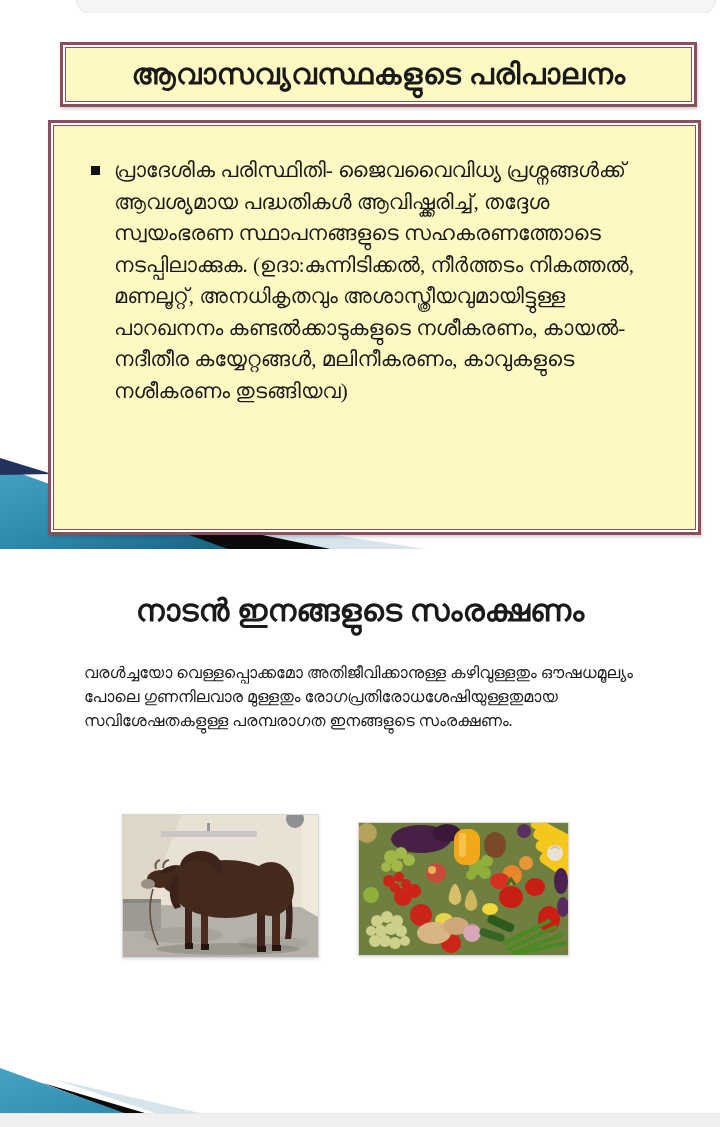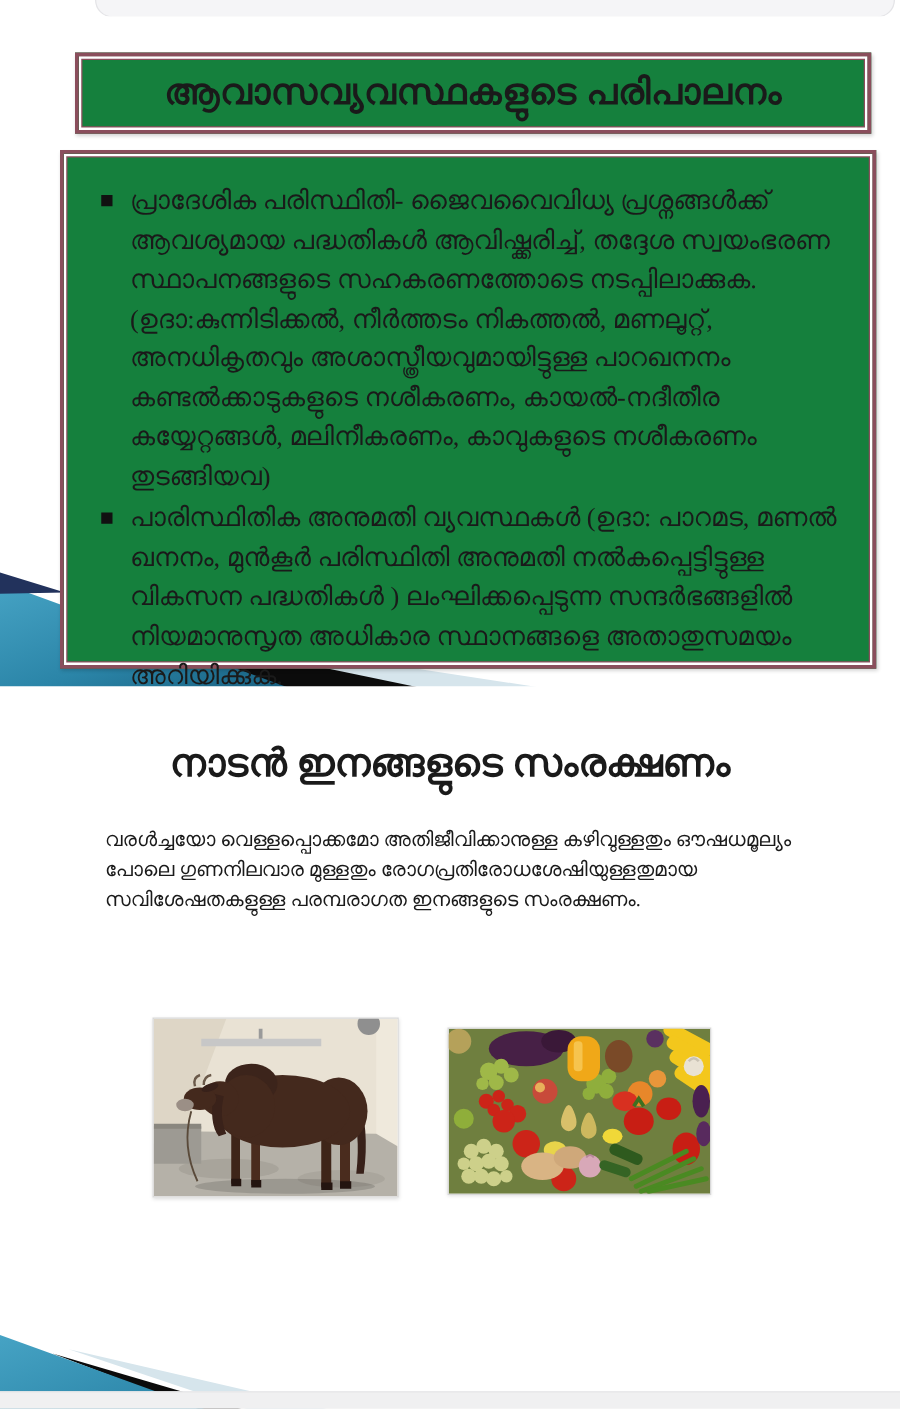--- a/index.html
+++ b/index.html
@@ -25,28 +25,28 @@
   #slide2{top:549px;height:616px;text-decoration:underline;}
   .gap{position:absolute;left:0;width:720px;background:#f0f0f1;}
   #gap1{top:552px;height:21px;border-top:1px solid #e6e6e8;}
   #gap2{top:1113px;height:14px;border-top:1px solid #e6e6e8;}
 
   .deco{position:absolute;left:0;top:0;width:100%;height:100%;z-index:0;}
 
   
   .mbox{
     position:absolute;z-index:2;
-    background:#15803d;
+    background:#fef9c3;
     border:3px solid #8a4e5c;
     box-shadow:inset 0 0 0 2px #ffffff, inset 0 0 0 3px #8a4e5c, 1px 2px 3px rgba(0,0,0,0.18);
   }
   #title-box-1{left:60px;top:29px;width:631px;height:59px;
     display:flex;align-items:center;justify-content:center;}
   #title-box-1 .t{font-size:29px;font-weight:700;letter-spacing:0.5px;text-align:center;}
-  #content-box-1{left:48px;top:107px;width:653px;height:415px;padding:2px;box-sizing:border-box;}
+  #content-box-1{left:48px;top:107px;width:653px;height:415px;padding:12px;box-sizing:border-box;}
 
   .bullet-list{margin:20px 18px 0 16px;}
   .bullet-row{display:flex;margin-bottom:2px;}
   .bullet-marker{
     flex:0 0 auto;width:9px;height:9px;background:#111;
     margin:11px 14px 0 12px;
   }
   .bullet-text{font-size:21px;line-height:1.5;}
 
   
@@ -86,24 +86,20 @@
 
     <div class="mbox" id="title-box-1">
       <div class="t">ആവാസവ്യവസ്ഥകളുടെ പരിപാലനം</div>
     </div>
 
     <div class="mbox" id="content-box-1">
       <div class="bullet-list">
         <div class="bullet-row">
           <span class="bullet-marker"></span>
           <span class="bullet-text">പ്രാദേശിക പരിസ്ഥിതി- ജൈവവൈവിധ്യ പ്രശ്നങ്ങൾക്ക് ആവശ്യമായ പദ്ധതികൾ ആവിഷ്ക്കരിച്ച്, തദ്ദേശ സ്വയംഭരണ സ്ഥാപനങ്ങളുടെ സഹകരണത്തോടെ നടപ്പിലാക്കുക. (ഉദാ:കുന്നിടിക്കൽ, നീർത്തടം നികത്തൽ, മണലൂറ്റ്, അനധികൃതവും അശാസ്ത്രീയവുമായിട്ടുള്ള പാറഖനനം കണ്ടൽക്കാടുകളുടെ നശീകരണം, കായൽ-നദീതീര കയ്യേറ്റങ്ങൾ, മലിനീകരണം, കാവുകളുടെ നശീകരണം തുടങ്ങിയവ)</span>
-        </div>
-        <div class="bullet-row">
-          <span class="bullet-marker"></span>
-          <span class="bullet-text">പാരിസ്ഥിതിക അനുമതി വ്യവസ്ഥകൾ (ഉദാ: പാറമട, മണൽ ഖനനം, മുൻകൂർ പരിസ്ഥിതി അനുമതി നൽകപ്പെട്ടിട്ടുള്ള വികസന പദ്ധതികൾ ) ലംഘിക്കപ്പെടുന്ന സന്ദർഭങ്ങളിൽ നിയമാനുസൃത അധികാര സ്ഥാനങ്ങളെ അതാതുസമയം അറിയിക്കുക.</span>
         </div>
       </div>
     </div>
   </div>
 
   <div class="gap" id="gap1"></div>
 
   <div class="slide" id="slide2">
 
     <svg class="deco" viewBox="0 0 720 540" preserveAspectRatio="none">

